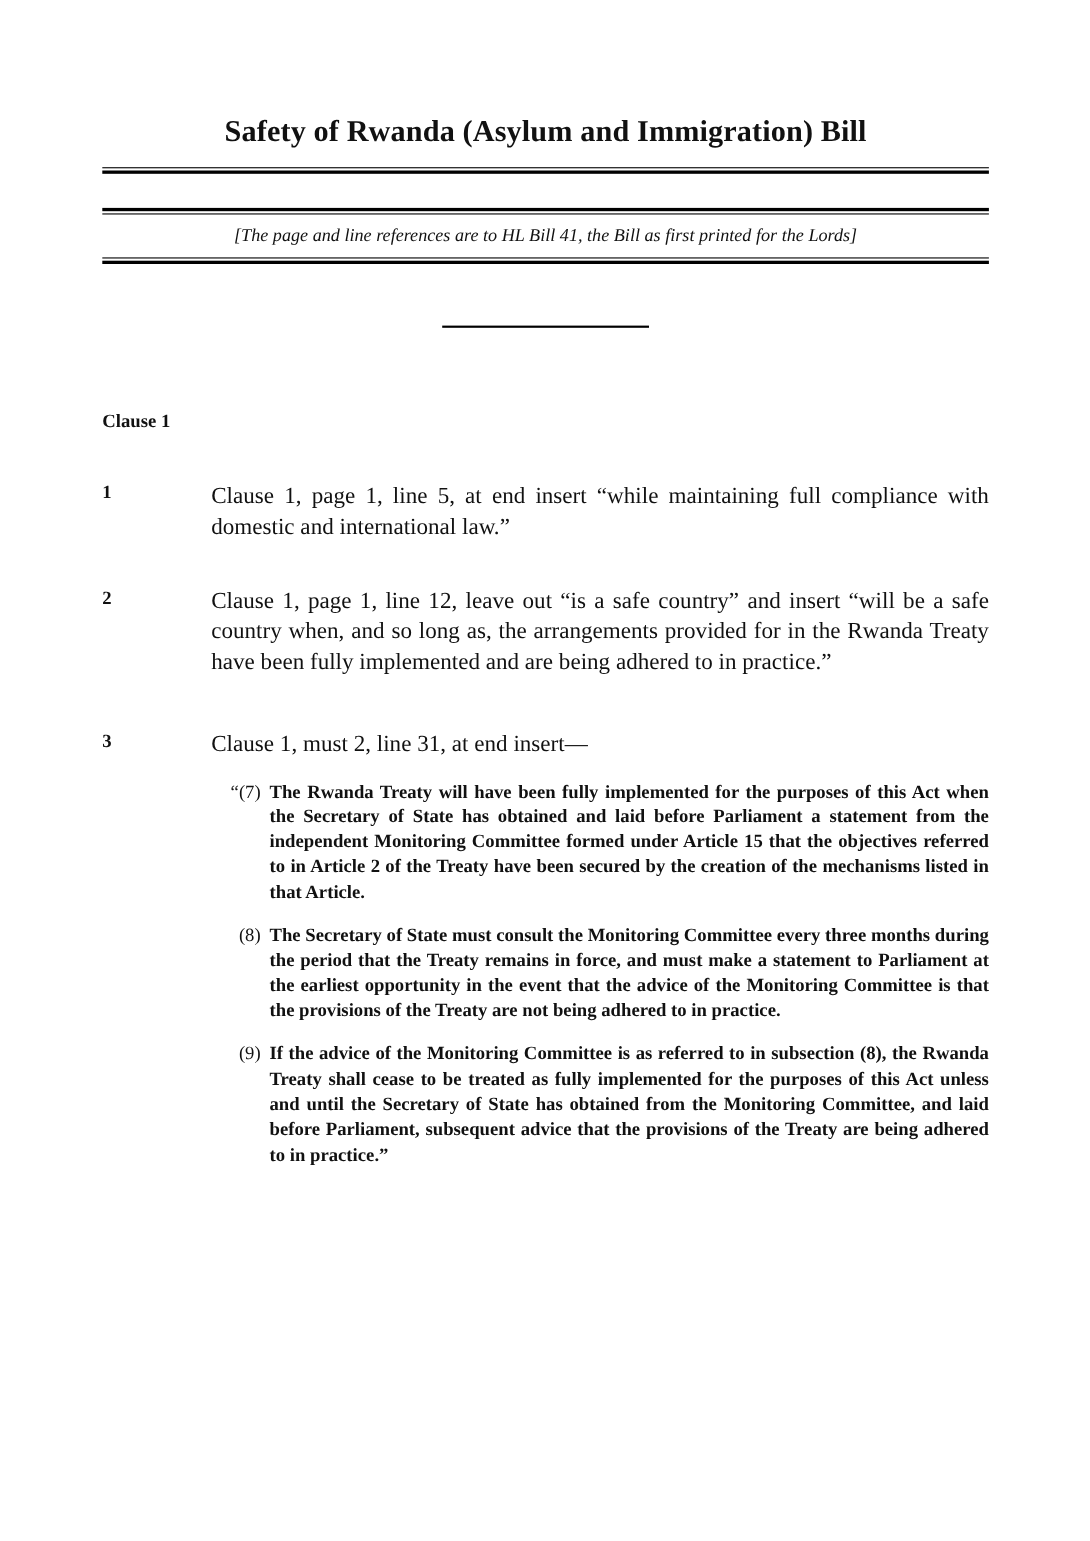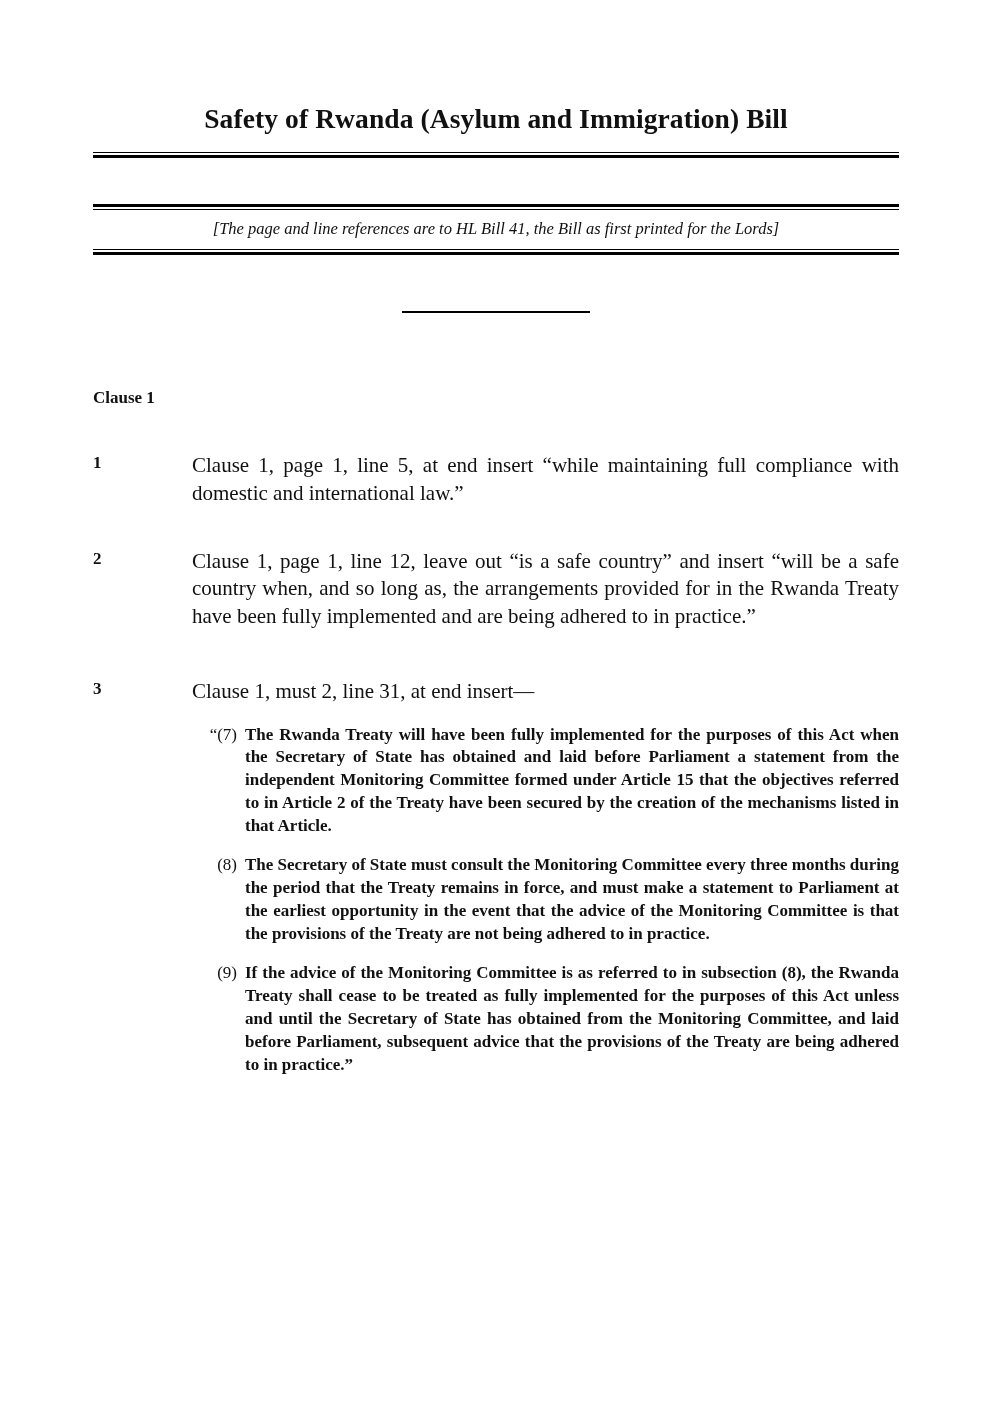--- a/index.html
+++ b/index.html
@@ -57,21 +57,21 @@
     text-align: center;
     font-size: 20px;
     font-weight: normal;
     margin: 0;
     padding-top: 194px;
     letter-spacing: 0.2px;
   }
 
   
   .note-box {
-    margin-top: 46px;
+    margin-top: 31px;
   }
   .note-box .rule-top .thick {
     height: 3px;
     background: #000;
   }
   .note-box .rule-top .gap {
     height: 2px;
   }
   .note-box .rule-top .thin {
     height: 1px;

